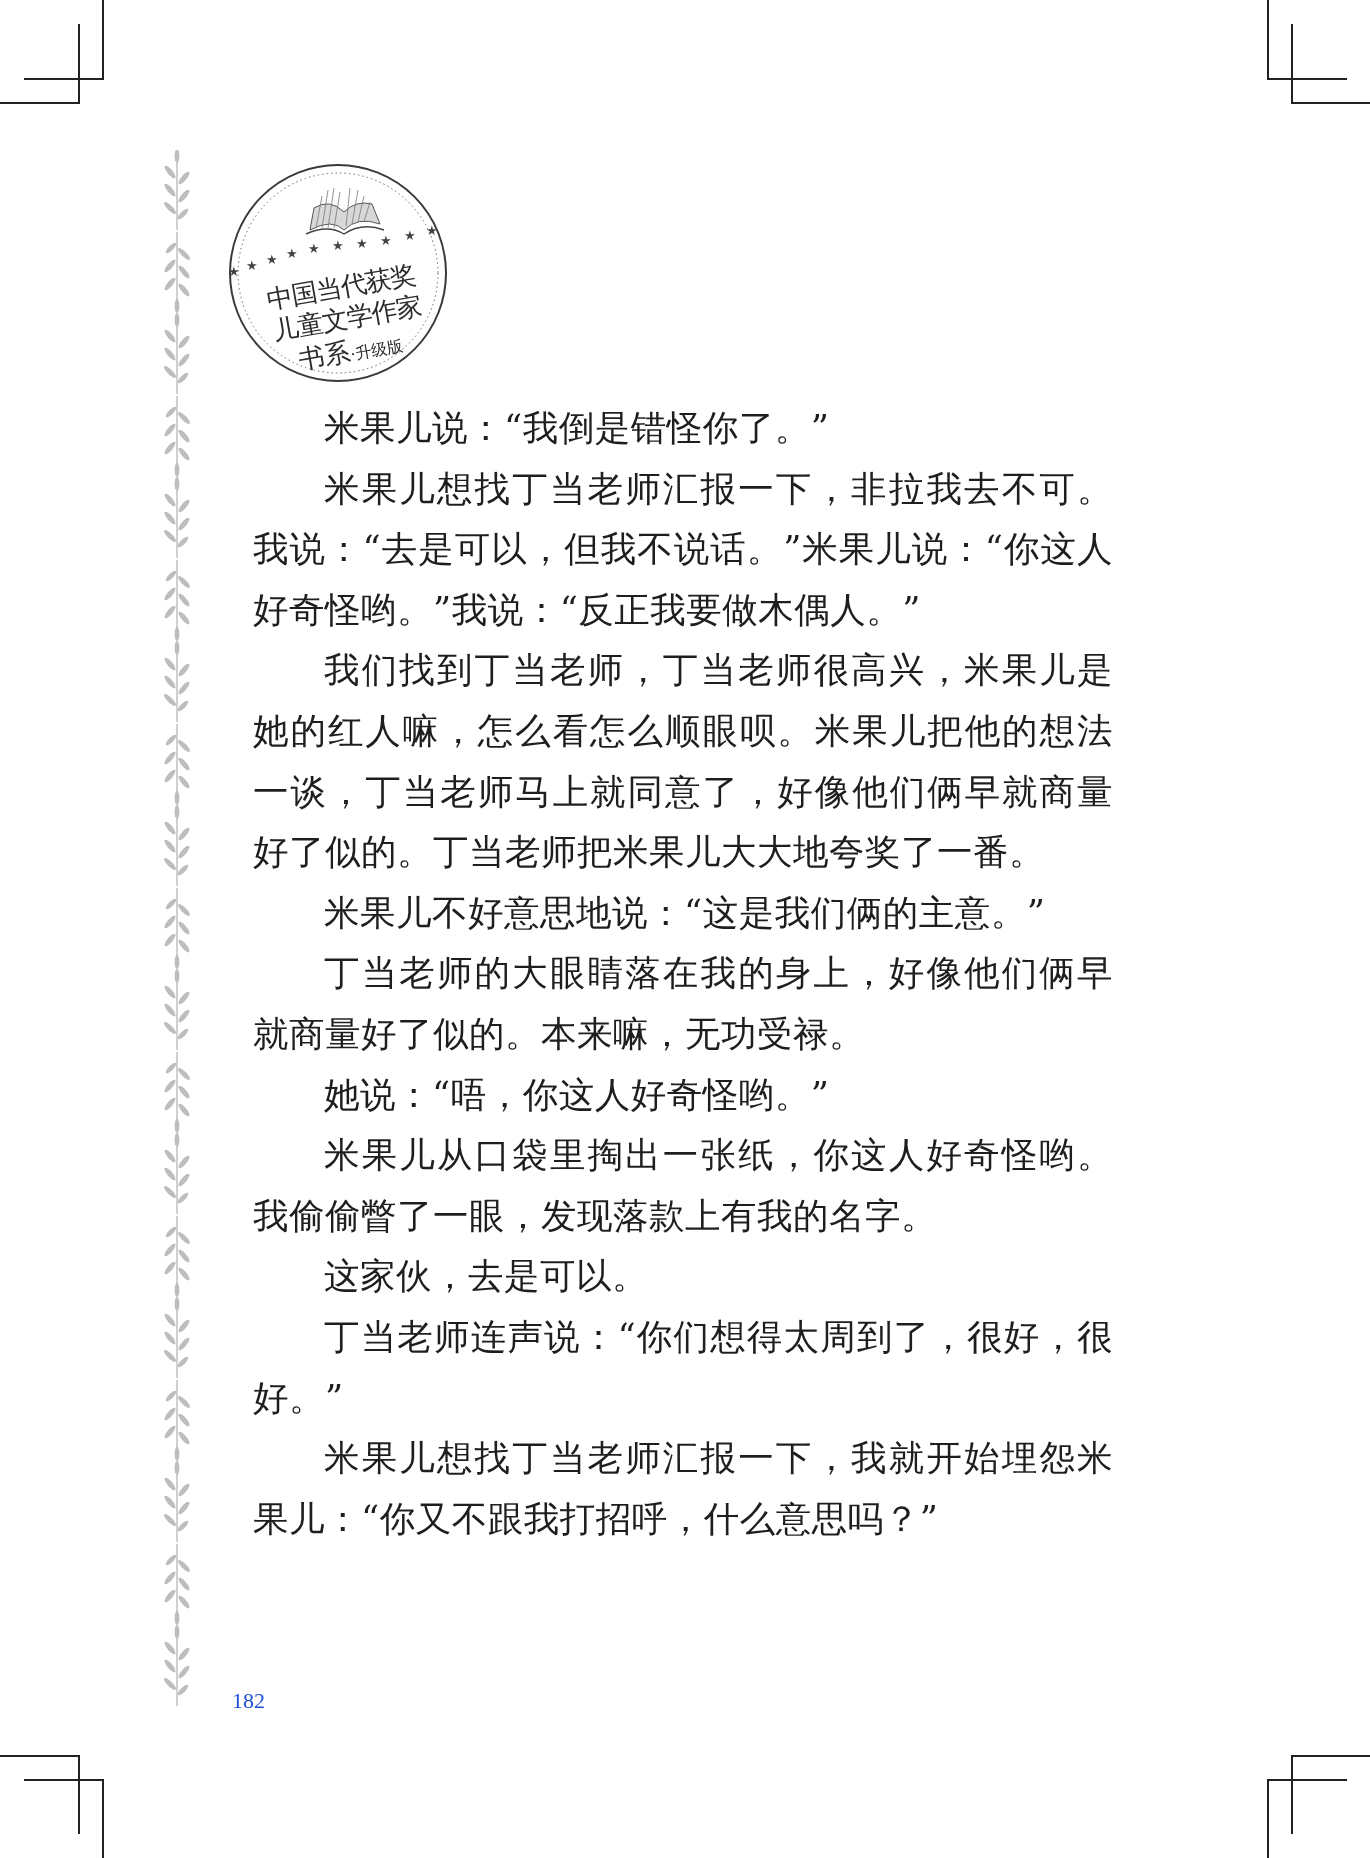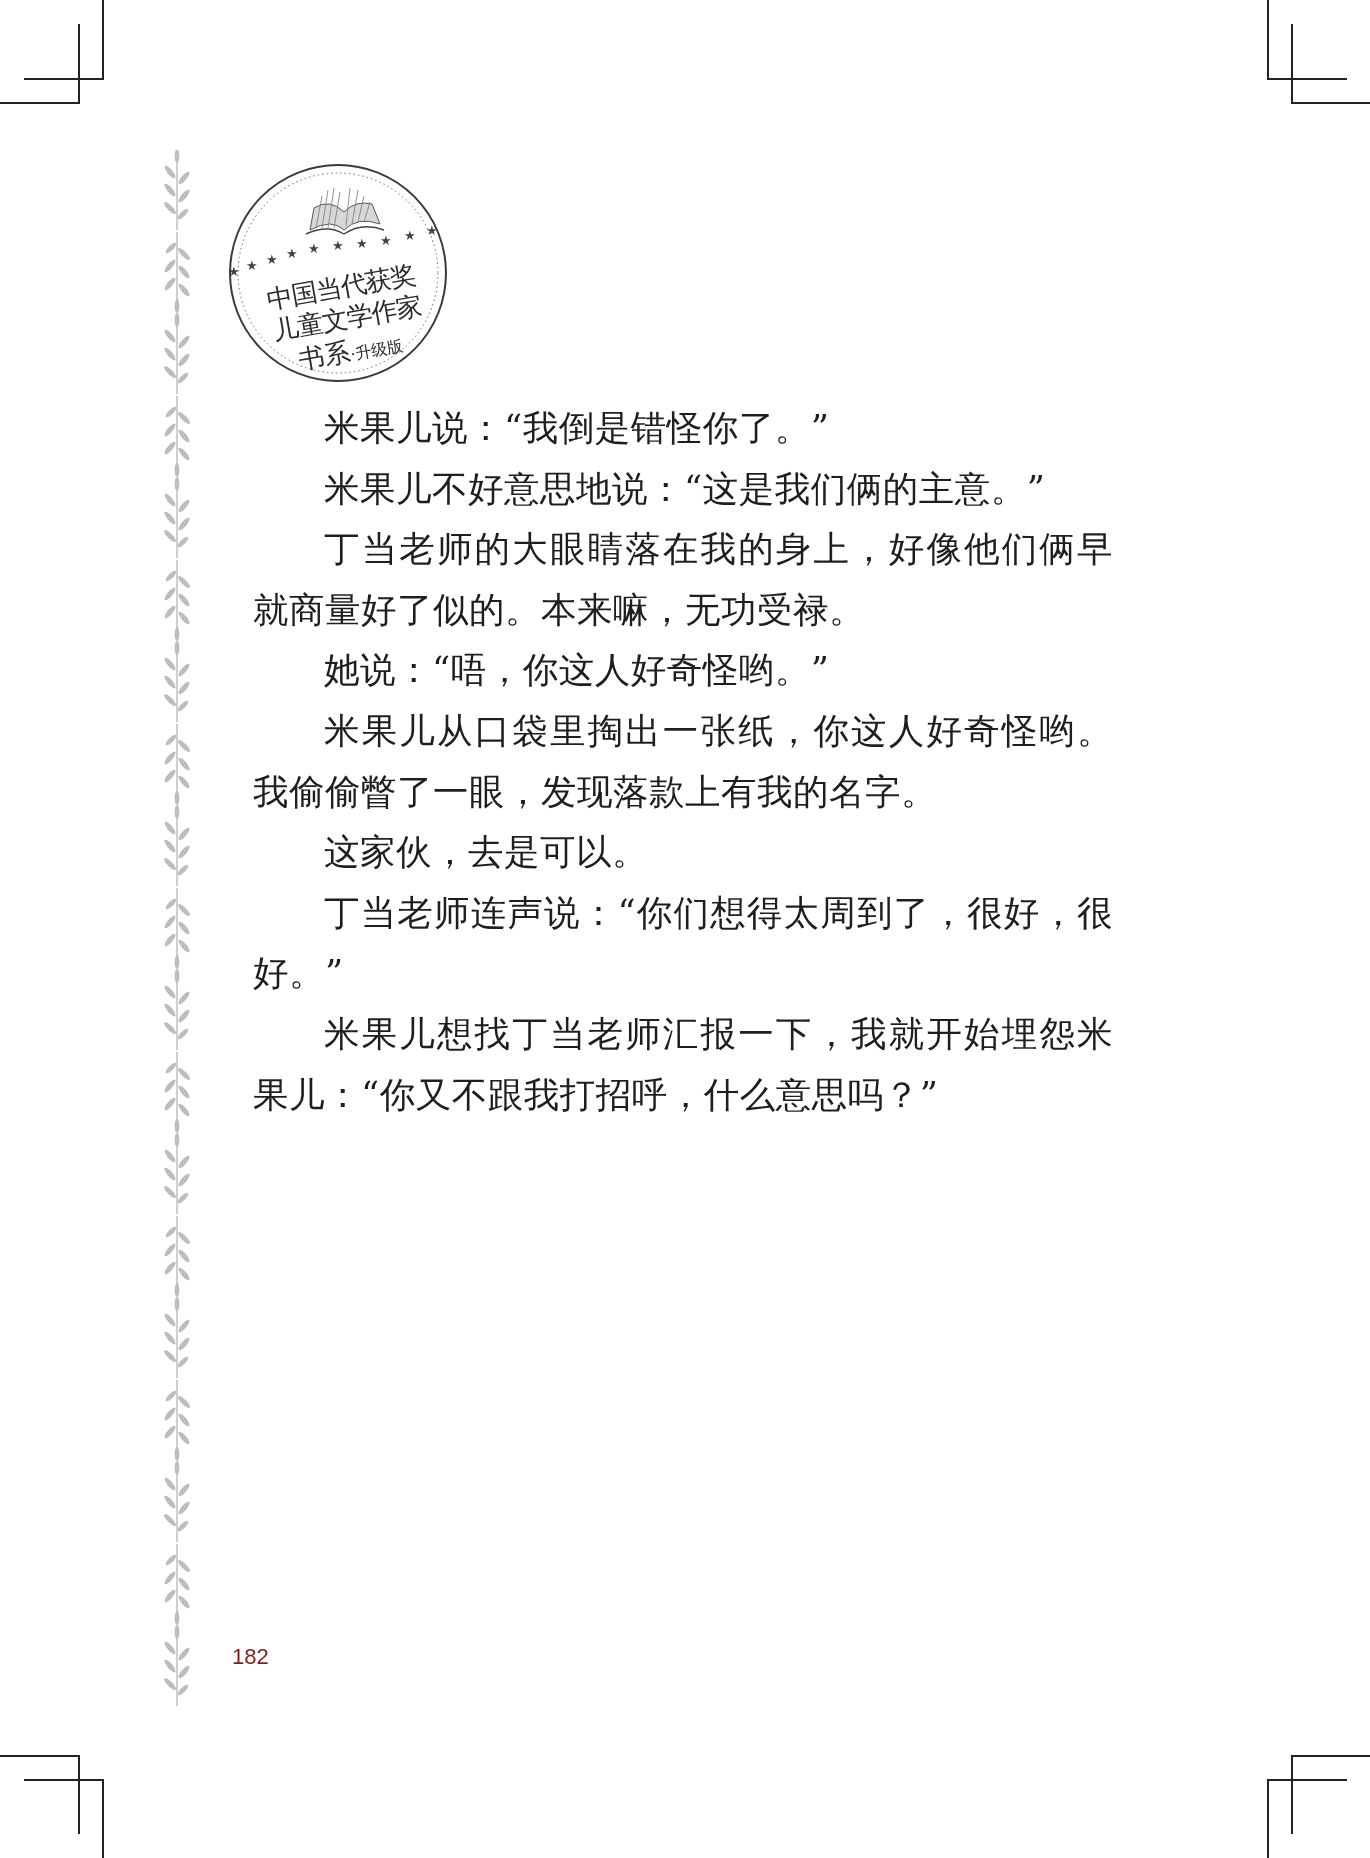--- a/index.html
+++ b/index.html
@@ -6,22 +6,22 @@
   body { width: 1370px; height: 1858px; position: relative; overflow: hidden;
          font-family: "DejaVu Serif", "Liberation Serif", serif; color: #1e1e1e; }
   .crop { position: absolute; background: #222; }
   .vine { position: absolute; left: 160px; top: 150px; width: 34px; height: 1590px; }
   .stamp { position: absolute; left: 222px; top: 158px; width: 230px; height: 230px; }
   .stamp-text { position: absolute; left: 0; top: 0; width: 230px; height: 230px; }
   .body-text { position: absolute; left: 253px; top: 398px; width: 860px;
                font-size: 35.5px; line-height: 60.6px; letter-spacing: 0.5px; }
   .para { margin: 0; text-align: justify; }
   .para.indent { text-indent: 2em; }
-  .page-num { position: absolute; left: 232px; top: 1644px; font-size: 22px;
-              font-family: Liberation Sans, sans-serif; color: #7f1d1d; }
+  .page-num { position: absolute; left: 232px; top: 1688px; font-size: 22px;
+              font-family: Liberation Serif, serif; color: #1d4ed8; }
 </style>
 </head>
 <body>
 
 <div>
   <div class="crop" style="left:102px;top:0;width:1.5px;height:79px;"></div>
   <div class="crop" style="left:24px;top:78px;width:80px;height:1.5px;"></div>
   <div class="crop" style="left:78px;top:24px;width:1.5px;height:79px;"></div>
   <div class="crop" style="left:0;top:102px;width:80px;height:1.5px;"></div>
 </div>
@@ -109,20 +109,22 @@
     <div style="position:absolute;left:44px;top:112px;font-size:26px;transform:rotate(-10deg);color:#2a2a2a;letter-spacing:-1px;">中国当代获奖</div>
     <div style="position:absolute;left:50px;top:143px;font-size:26px;transform:rotate(-10deg);color:#2a2a2a;letter-spacing:-1px;">儿童文学作家</div>
     <div style="position:absolute;left:76px;top:176px;transform:rotate(-10deg);color:#2a2a2a;white-space:nowrap;">
       <span style="font-size:26px;">书系</span><span style="font-size:16px;">·</span><span style="font-size:16px;">升级版</span>
     </div>
   </div>
 </div>
 
 <div class="body-text">
   <p class="para indent">米果儿说：“我倒是错怪你了。”</p>
+  <p class="para indent">米果儿想找丁当老师汇报一下，非拉我去不可。我说：“去是可以，但我不说话。”米果儿说：“你这人好奇怪哟。”我说：“反正我要做木偶人。”</p>
+  <p class="para indent">我们找到丁当老师，丁当老师很高兴，米果儿是她的红人嘛，怎么看怎么顺眼呗。米果儿把他的想法一谈，丁当老师马上就同意了，好像他们俩早就商量好了似的。丁当老师把米果儿大大地夸奖了一番。</p>
   <p class="para indent">米果儿不好意思地说：“这是我们俩的主意。”</p>
   <p class="para indent">丁当老师的大眼睛落在我的身上，好像他们俩早就商量好了似的。本来嘛，无功受禄。</p>
   <p class="para indent">她说：“唔，你这人好奇怪哟。”</p>
   <p class="para indent">米果儿从口袋里掏出一张纸，你这人好奇怪哟。我偷偷瞥了一眼，发现落款上有我的名字。</p>
   <p class="para indent">这家伙，去是可以。</p>
   <p class="para indent">丁当老师连声说：“你们想得太周到了，很好，很好。”</p>
   <p class="para indent">米果儿想找丁当老师汇报一下，我就开始埋怨米果儿：“你又不跟我打招呼，什么意思吗？”</p>
 </div>
 
 <div class="page-num">182</div>

